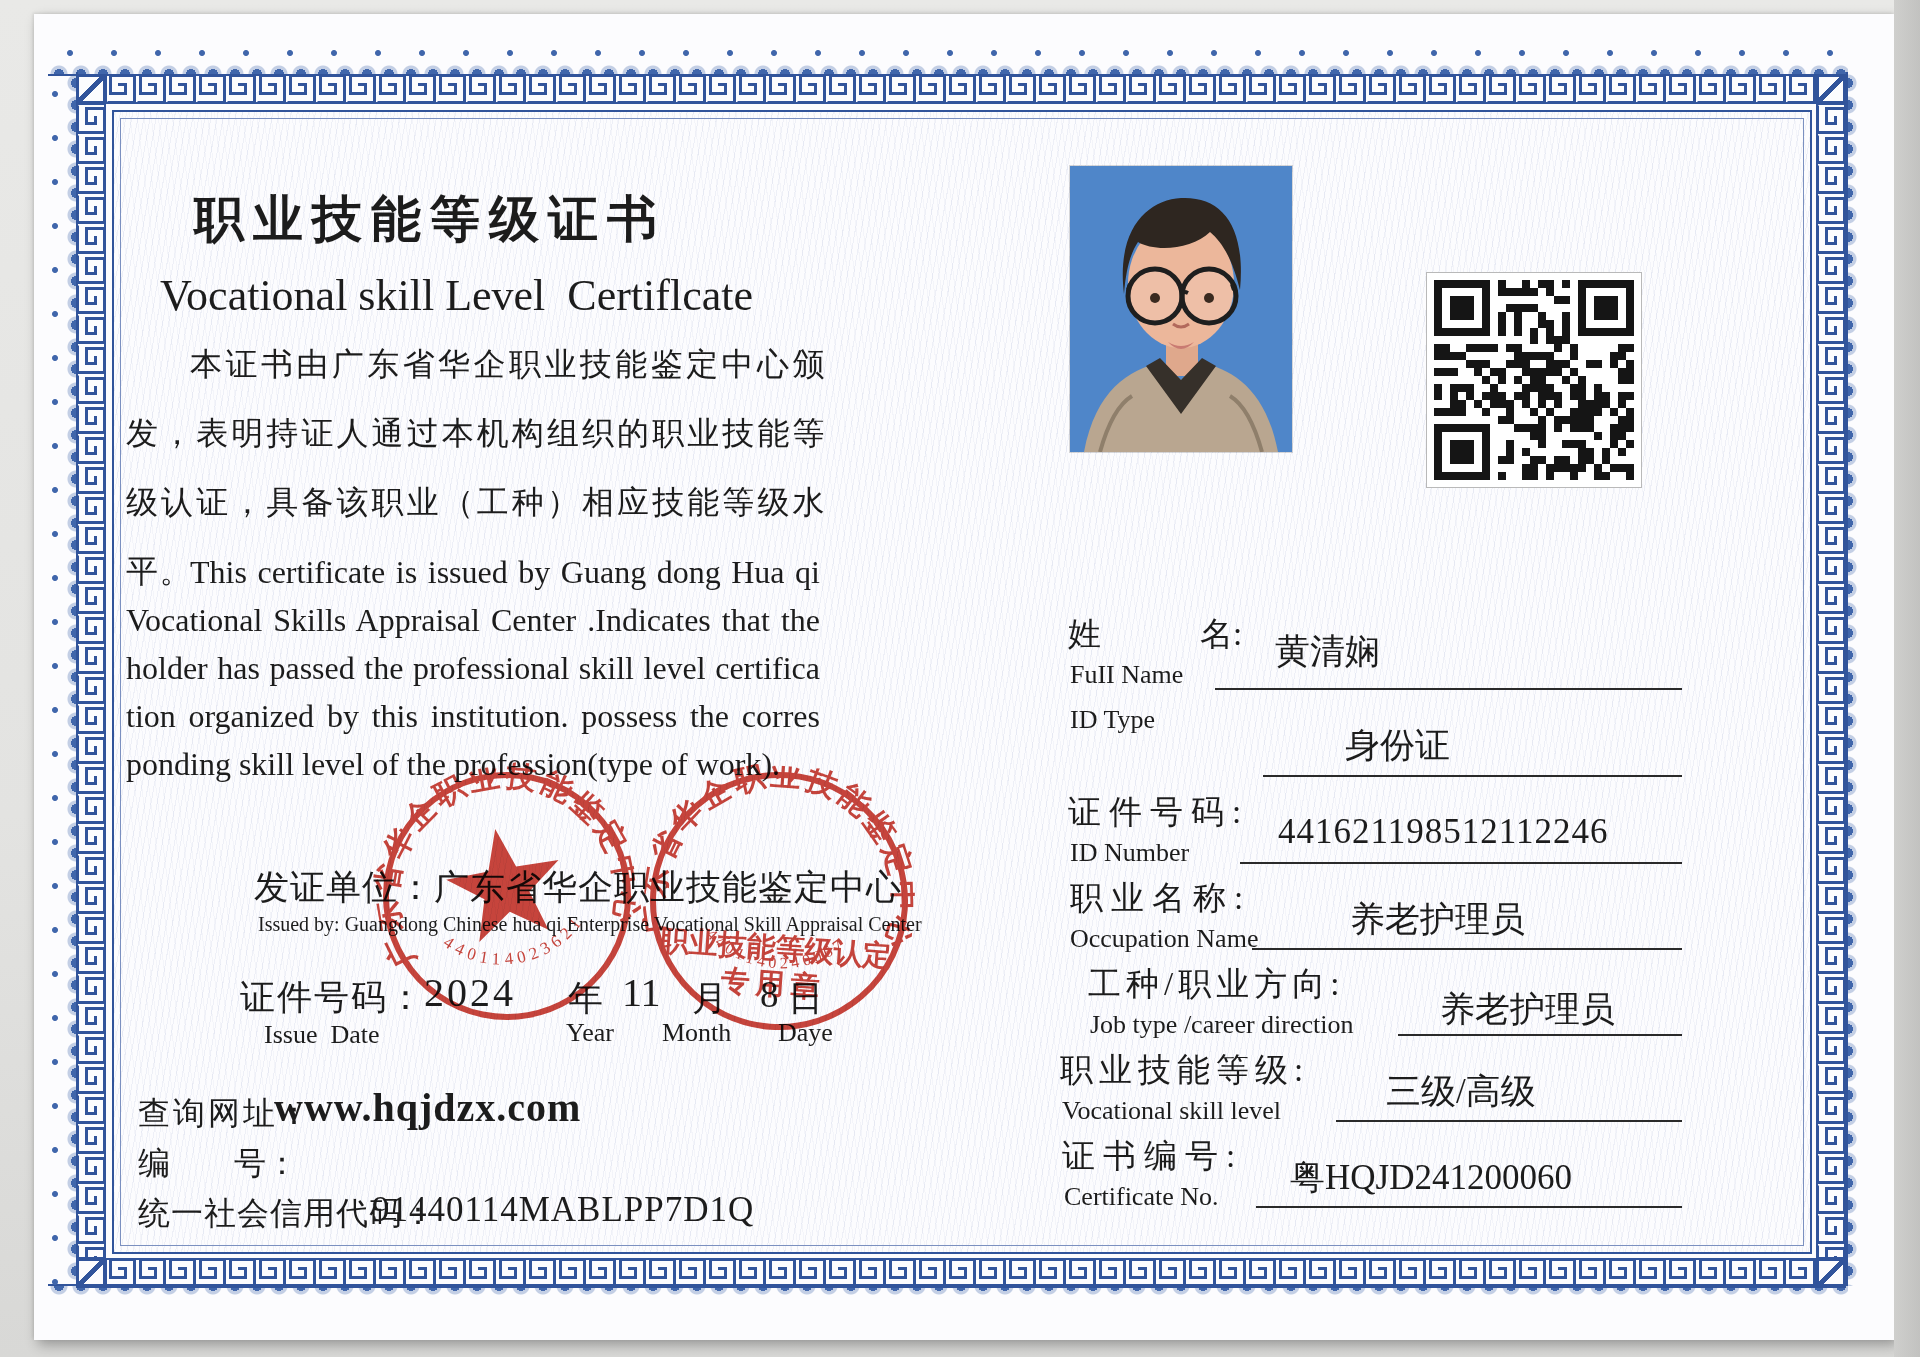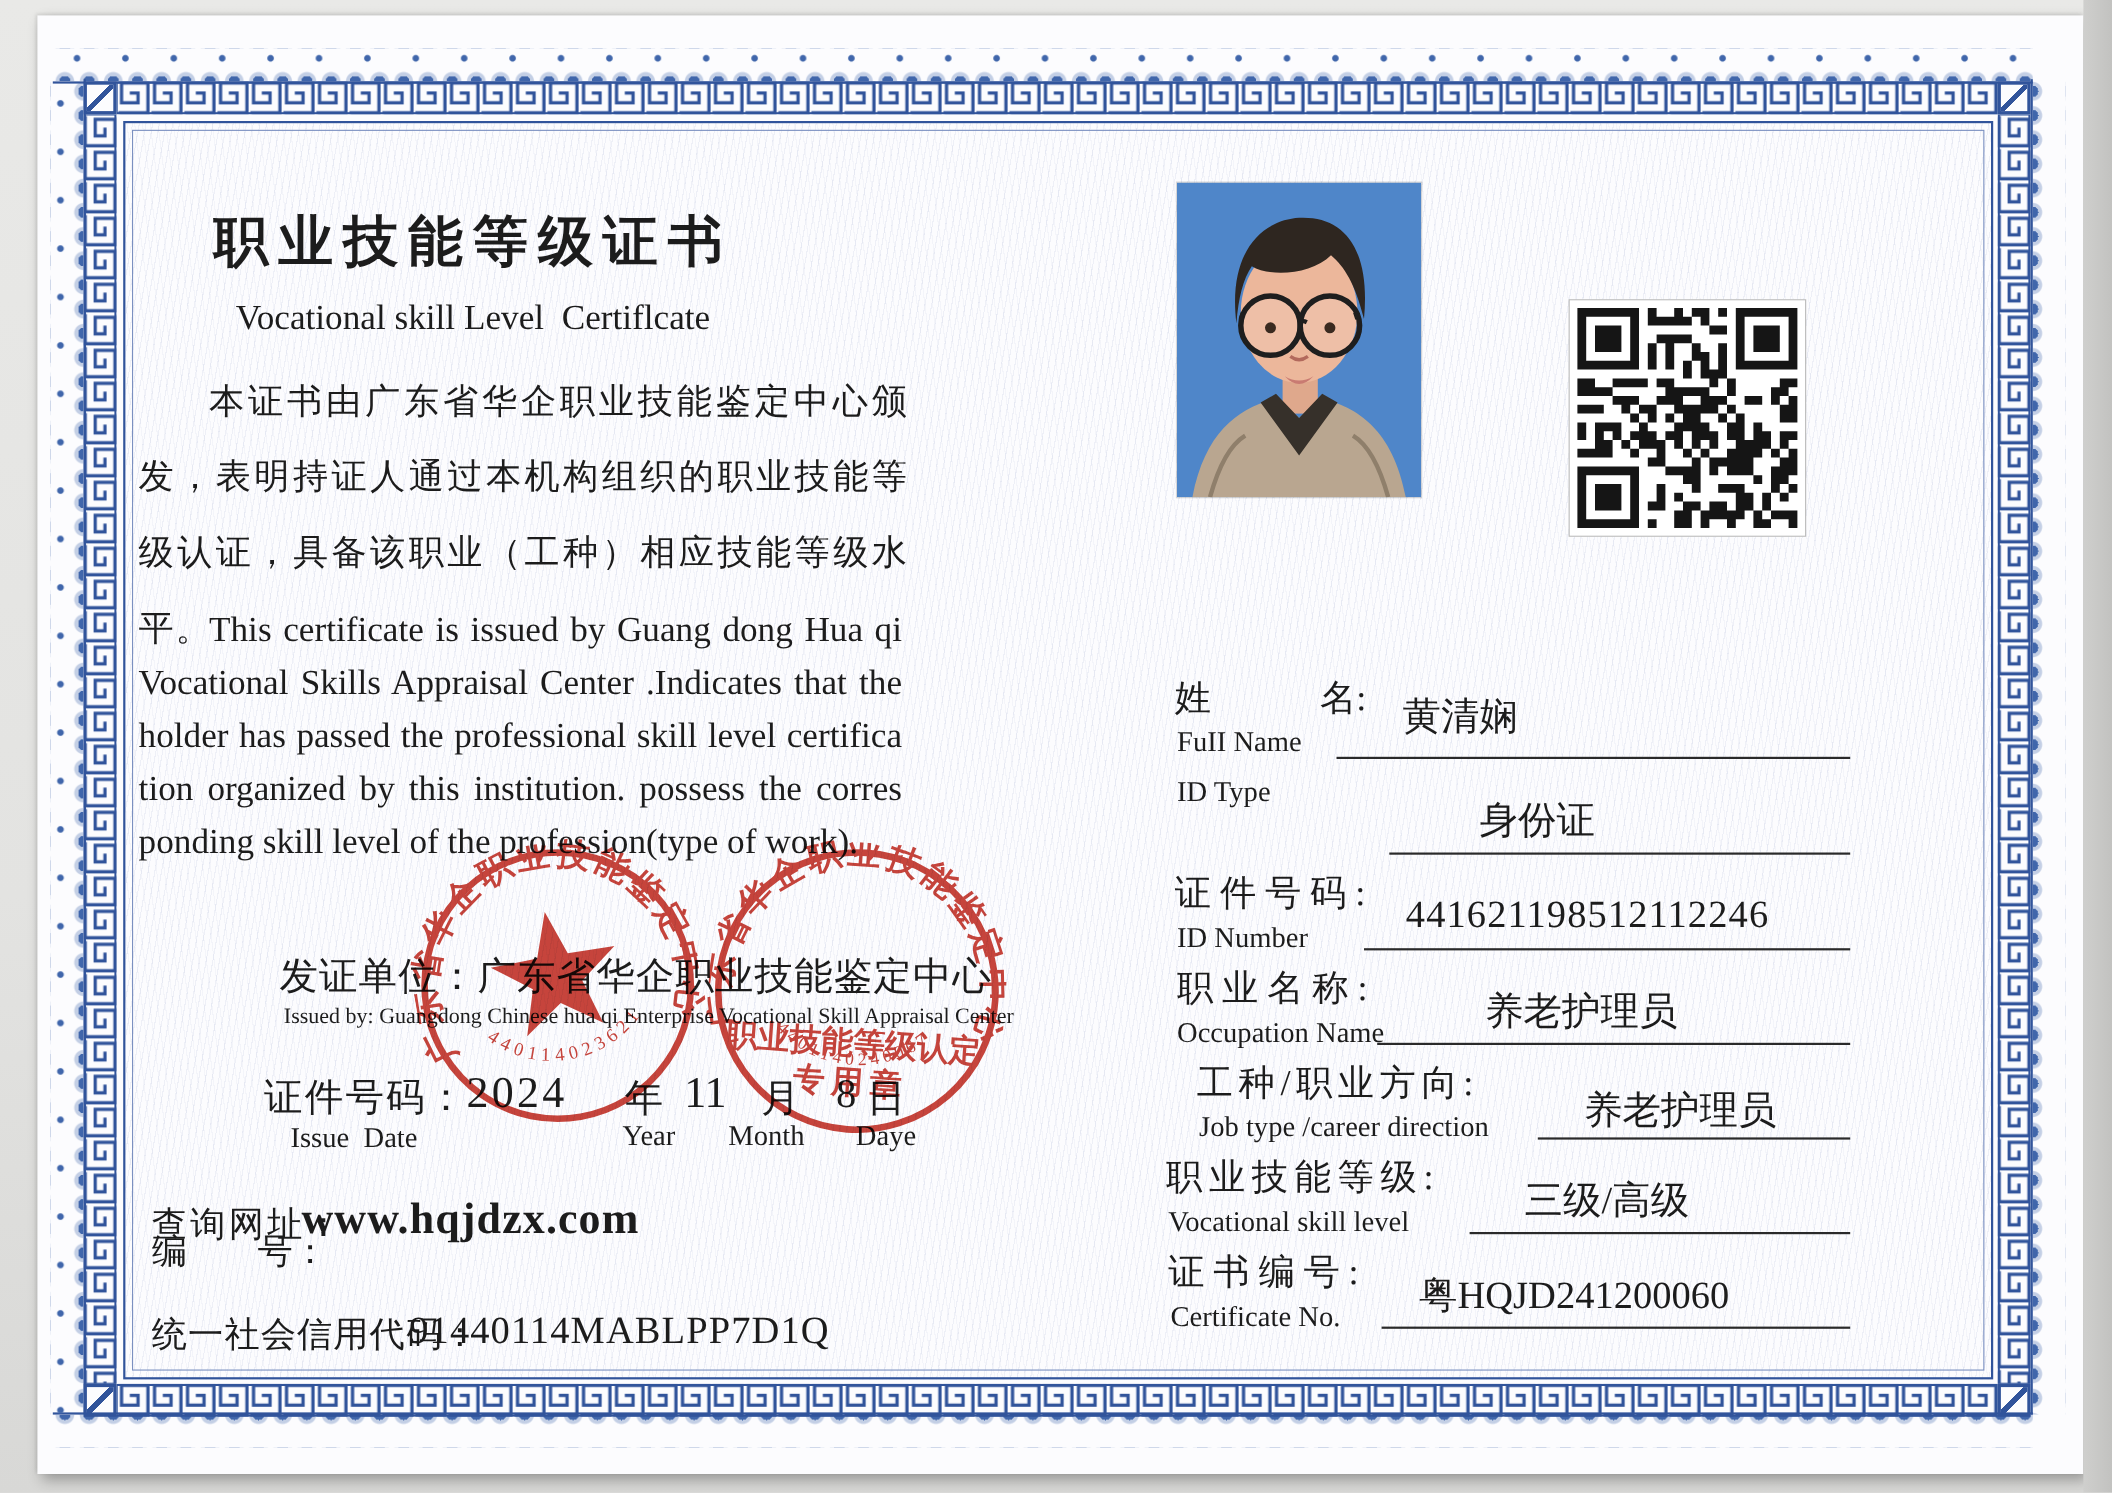--- a/index.html
+++ b/index.html
@@ -34,39 +34,39 @@
   
   .gk{position:absolute;}
   .gk-left,.gk-right{transform:rotate(90deg);transform-origin:0 0;}
   .gk-corner{position:absolute;width:30px;height:30px;border:3px solid #31549b;box-sizing:border-box;
     background:linear-gradient(135deg,transparent 43%,#31549b 43% 57%,transparent 57%);}
   
   .inner1{left:112px;top:110px;width:1700px;height:1144px;border:2px solid #31549b;box-sizing:border-box;}
   .inner2{left:120px;top:118px;width:1684px;height:1128px;border:1px solid #7b90c0;box-sizing:border-box;}
   
   .title{left:190px;top:186px;width:480px;text-align:center;font-size:50px;font-weight:bold;letter-spacing:9px;}
-  .subtitle{left:160px;top:270px;width:540px;text-align:center;font-size:32px;white-space:pre;}
+  .subtitle{left:160px;top:270px;width:540px;text-align:center;font-size:44px;white-space:pre;}
   .cn-intro{left:126px;top:330px;width:700px;font-size:32px;line-height:69px;text-indent:2em;letter-spacing:1.5px;text-align:justify;}
   .en-intro{left:126px;top:548px;width:694px;font-size:32px;line-height:48px;text-indent:2em;text-align:justify;}
   .issuer-cn{left:254px;top:864px;font-size:35px;letter-spacing:1px;}
   .issuer-en{left:258px;top:913px;font-size:20px;}
   .date-label{left:240px;top:974px;font-size:35px;letter-spacing:2px;}
   .date-label-en{left:264px;top:1020px;font-size:26px;white-space:pre;}
   .d-year{left:424px;top:969px;font-size:40px;letter-spacing:3px;}
   .d-year-u{left:568px;top:975px;font-size:35px;}
   .d-month{left:622px;top:969px;font-size:40px;}
   .d-month-u{left:692px;top:975px;font-size:35px;}
   .d-day{left:760px;top:973px;font-size:37px;}
   .d-day-u{left:788px;top:975px;font-size:35px;}
   .lbl-year{left:566px;top:1018px;font-size:26px;}
   .lbl-month{left:662px;top:1018px;font-size:26px;}
   .lbl-day{left:778px;top:1018px;font-size:26px;}
   .site-label{left:138px;top:1092px;font-size:32px;letter-spacing:3px;}
   .site-value{left:274px;top:1084px;font-size:40px;font-weight:bold;letter-spacing:1px;}
-  .serial-label{left:138px;top:1116px;font-size:32px;}
+  .serial-label{left:138px;top:1142px;font-size:32px;}
   .serial-value{left:274px;top:1138px;font-size:38px;letter-spacing:1px;}
   .credit-label{left:138px;top:1192px;font-size:32px;letter-spacing:1px;}
   .credit-value{left:372px;top:1190px;font-size:35px;letter-spacing:1px;}
   
   .row{position:absolute;left:1050px;width:640px;height:84px;}
   .rl-cn{font-size:33px;}
   .rl-en{font-size:26px;margin-top:3px;}
   .rv{position:absolute;font-size:35px;white-space:nowrap;}
   .rline{position:absolute;height:2px;background:#2a2a2a;}
   

